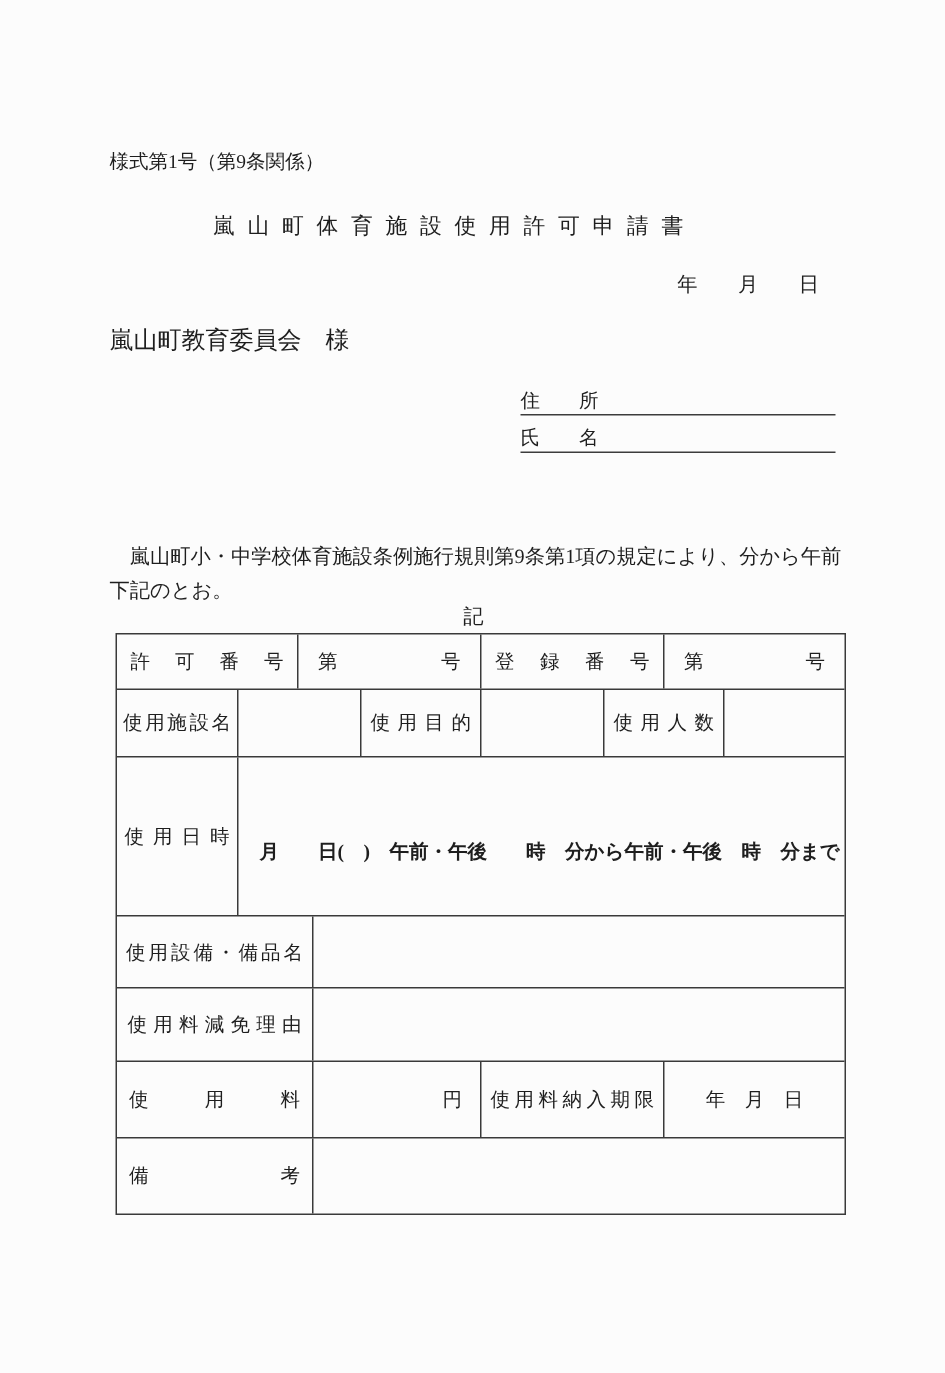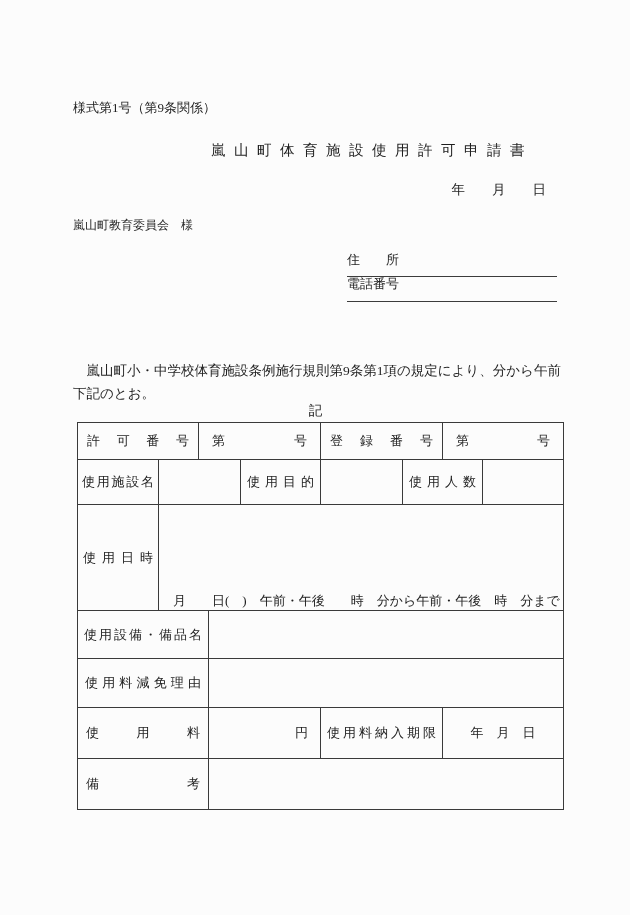--- a/index.html
+++ b/index.html
@@ -8,29 +8,29 @@
     width:630px; height:915px;
     margin:0 auto;
     background:#fcfcfc;
     color:#1e1e1e;
     font-family:"Liberation Serif","DejaVu Serif",serif;
     overflow:hidden;
   }
   .abs { position:absolute; }
 
   .form-no   { left:73px; top:99px;  font-size:13px; white-space:nowrap; }
-  .doc-title { left:73px; top:141px; width:460px; text-align:right;
+  .doc-title { left:73px; top:141px; width:460px; text-align:center;
                font-size:14.5px; letter-spacing:8.5px; white-space:nowrap; }
   .date-line { left:73px; top:181px; width:485px; text-align:right;
                padding-right:12px; box-sizing:border-box; font-size:13.5px; }
-  .addressee { left:73px; top:217px; font-size:12px; white-space:nowrap; }
+  .addressee { left:73px; top:217px; font-size:16px; white-space:nowrap; }
 
   .sig-block { left:347px; top:253px; width:210px; }
   .sig-row   { height:23.4px; border-bottom:1px solid #3c3c3c;
-               display:flex; }
+               display:flex; align-items:flex-end; }
   .sig-label { font-size:13px; line-height:1; padding-bottom:3px; white-space:pre; }
 
   .para { left:73px; top:359px; width:487px; font-size:13.5px; line-height:23px; }
   .para div { white-space:nowrap; }
   .note-marker { left:73px; top:402px; width:485px; text-align:center; font-size:13.5px; }
 
   
   .tbl { left:77px; top:422px; width:487px;
          border:1px solid #3a3a3a; box-sizing:border-box; font-size:13px; }
   .r { display:flex; border-bottom:1px solid #3a3a3a; }
@@ -40,42 +40,42 @@
   .c:last-child { border-right:none; flex:1; }
 
   .dist { flex:1; display:flex; justify-content:space-between; align-items:center; }
   .p4 { padding:0 4px; } .p5 { padding:0 5px; } .p6 { padding:0 6px; }
   .p7 { padding:0 7px; } .p8 { padding:0 8px; } .p9 { padding:0 9px; }
 
   .between { flex:1; display:flex; justify-content:space-between;
              align-items:center; padding:0 13px; }
   .right-pad { flex:1; text-align:right; padding-right:12px; }
   .centered  { flex:1; text-align:center; white-space:pre; }
-  .top-text  { align-items:flex-end; }
+  .top-text  { align-items:center;font-weight:bold; }
   .dt-text   { padding:21px 0 0 14px; white-space:pre; }
 </style>
 </head>
 <body>
 
 <div class="page">
 
   <div class="abs form-no">様式第1号（第9条関係）</div>
 
   <div class="abs doc-title">嵐山町体育施設使用許可申請書</div>
 
   <div class="abs date-line">年　　月　　日</div>
 
   <div class="abs addressee">嵐山町教育委員会　様</div>
 
   <div class="abs sig-block">
     <div class="sig-row">
       <span class="sig-label">住　　所</span>
     </div>
     <div class="sig-row">
-      <span class="sig-label">電話番号</span>
+      <span class="sig-label">氏　　名</span>
     </div>
   </div>
 
   <div class="abs para">
     <div>　嵐山町小・中学校体育施設条例施行規則第9条第1項の規定により、分から午前</div>
     <div>下記のとお。</div>
   </div>
 
   <div class="abs note-marker">記</div>
 

